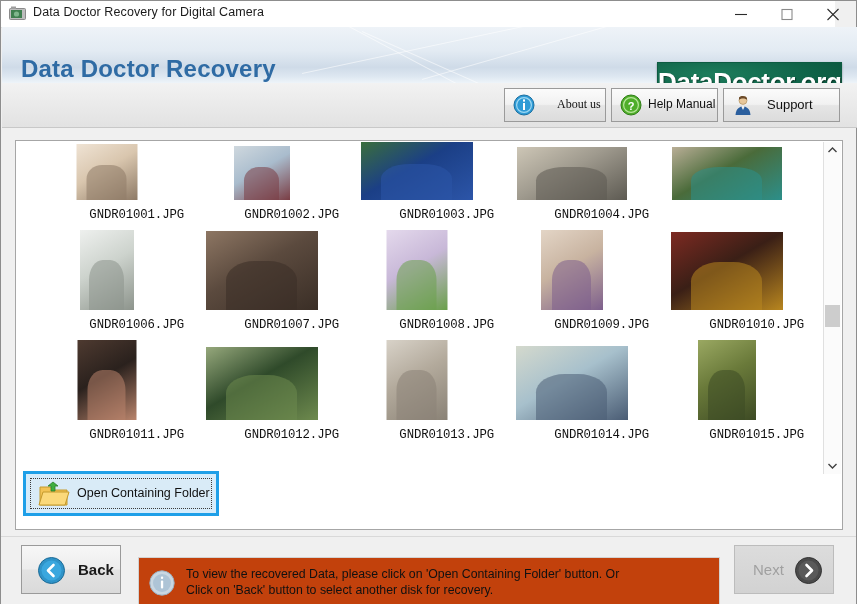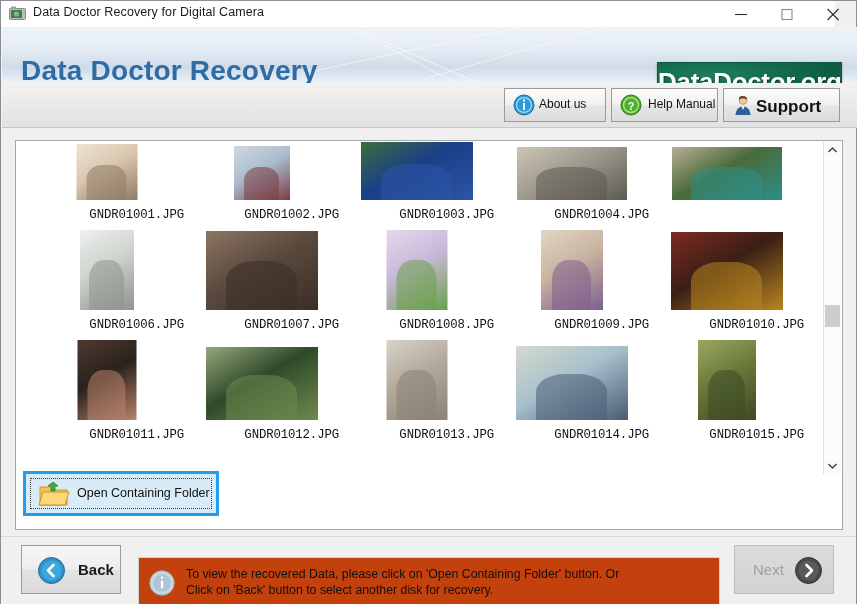--- a/index.html
+++ b/index.html
@@ -21,46 +21,46 @@
   .wbtn{position:absolute;top:0;width:46px;height:26px;cursor:default;}
   .wmin{left:717px;} .wmax{left:763px;} .wcls{left:809px;}
   .glyph{position:absolute;left:0;top:0;width:46px;height:26px;}
 
   
   .banner{position:absolute;left:1px;top:26px;width:855px;height:56px;overflow:hidden;
           background:linear-gradient(to bottom,#eef3f8 0%,#e3ebf3 42%,#cfdbe8 72%,#dde7f1 88%,#eef4f9 100%);
           border-bottom:1px solid #b9c7d6;}
   .banner .sw{position:absolute;background:rgba(255,255,255,.55);height:1px;
               transform-origin:left center;}
-  .brand1{position:absolute;left:19px;top:28px;font-size:28px;font-weight:bold;color:#2f6ba4;
+  .brand1{position:absolute;left:19px;top:28px;font-size:24px;font-weight:bold;color:#2f6ba4;
           letter-spacing:.2px;}
   .brand2{position:absolute;left:68px;top:56px;font-size:14.5px;font-weight:bold;color:#f0601d;}
   .logo{position:absolute;left:655px;top:35px;width:183px;height:37px;border:1px solid #0d5c42;
         background:radial-gradient(ellipse at 30% 30%, #1d7d5c 0%, #0f6348 55%, #0a4f3a 100%);
         box-shadow:0 1px 2px rgba(0,0,0,.35);}
   .logo span{position:absolute;left:0;top:4px;width:183px;text-align:center;color:#fff;
              font-size:26px;font-weight:bold;letter-spacing:-.3px;
              text-shadow:1px 1px 1px rgba(0,0,0,.45);}
 
   
   .modebar{position:absolute;left:1px;top:82px;width:855px;height:44px;
            background:linear-gradient(to bottom,#f2f2f2 0%,#eaeaea 50%,#e2e2e2 100%);
            border-bottom:1px solid #c8c8c8;}
   .mode-label{position:absolute;left:19px;top:13px;font-size:14px;color:#333;
               font-family:"DejaVu Sans Mono", monospace;letter-spacing:-.2px;}
   .tbtn{position:absolute;top:87px;height:32px;
         background:linear-gradient(to bottom,#fbfbfb 0%,#f1f1f1 48%,#e5e5e5 52%,#dcdcdc 100%);
         border:1px solid #9a9a9a;cursor:default;}
   .tbtn .lbl{position:absolute;top:8px;font-size:12px;color:#111;white-space:nowrap;}
   #btn-about{left:503px;width:100px;}
-  #btn-about .lbl{left:34px;}
+  #btn-about .lbl{left:52px;font-family:Liberation Serif, serif;}
   #btn-help{left:610px;width:105px;}
   #btn-help .lbl{left:36px;}
   #btn-support{left:722px;width:115px;}
-  #btn-support .lbl{left:32px;font-weight:bold;font-size:17px;}
+  #btn-support .lbl{left:43px;font-weight:normal;font-size:13px;}
   .ico{position:absolute;left:8px;top:5px;width:22px;height:22px;}
 
   
   .panel{position:absolute;left:14px;top:139px;width:828px;height:390px;
          background:#fff;border:1px solid #a6a6a6;box-sizing:border-box;}
   .grid-clip{position:absolute;left:1px;top:1px;width:808px;height:332px;overflow:hidden;background:#fff;}
   .grid{position:absolute;left:0;top:-28px;width:808px;}
   .row{position:relative;height:110px;}
   .cell{position:absolute;width:155px;height:110px;text-align:right;font-family:Liberation Mono, monospace;}
   .thumb{position:absolute;left:50%;transform:translateX(-50%);bottom:24px;

